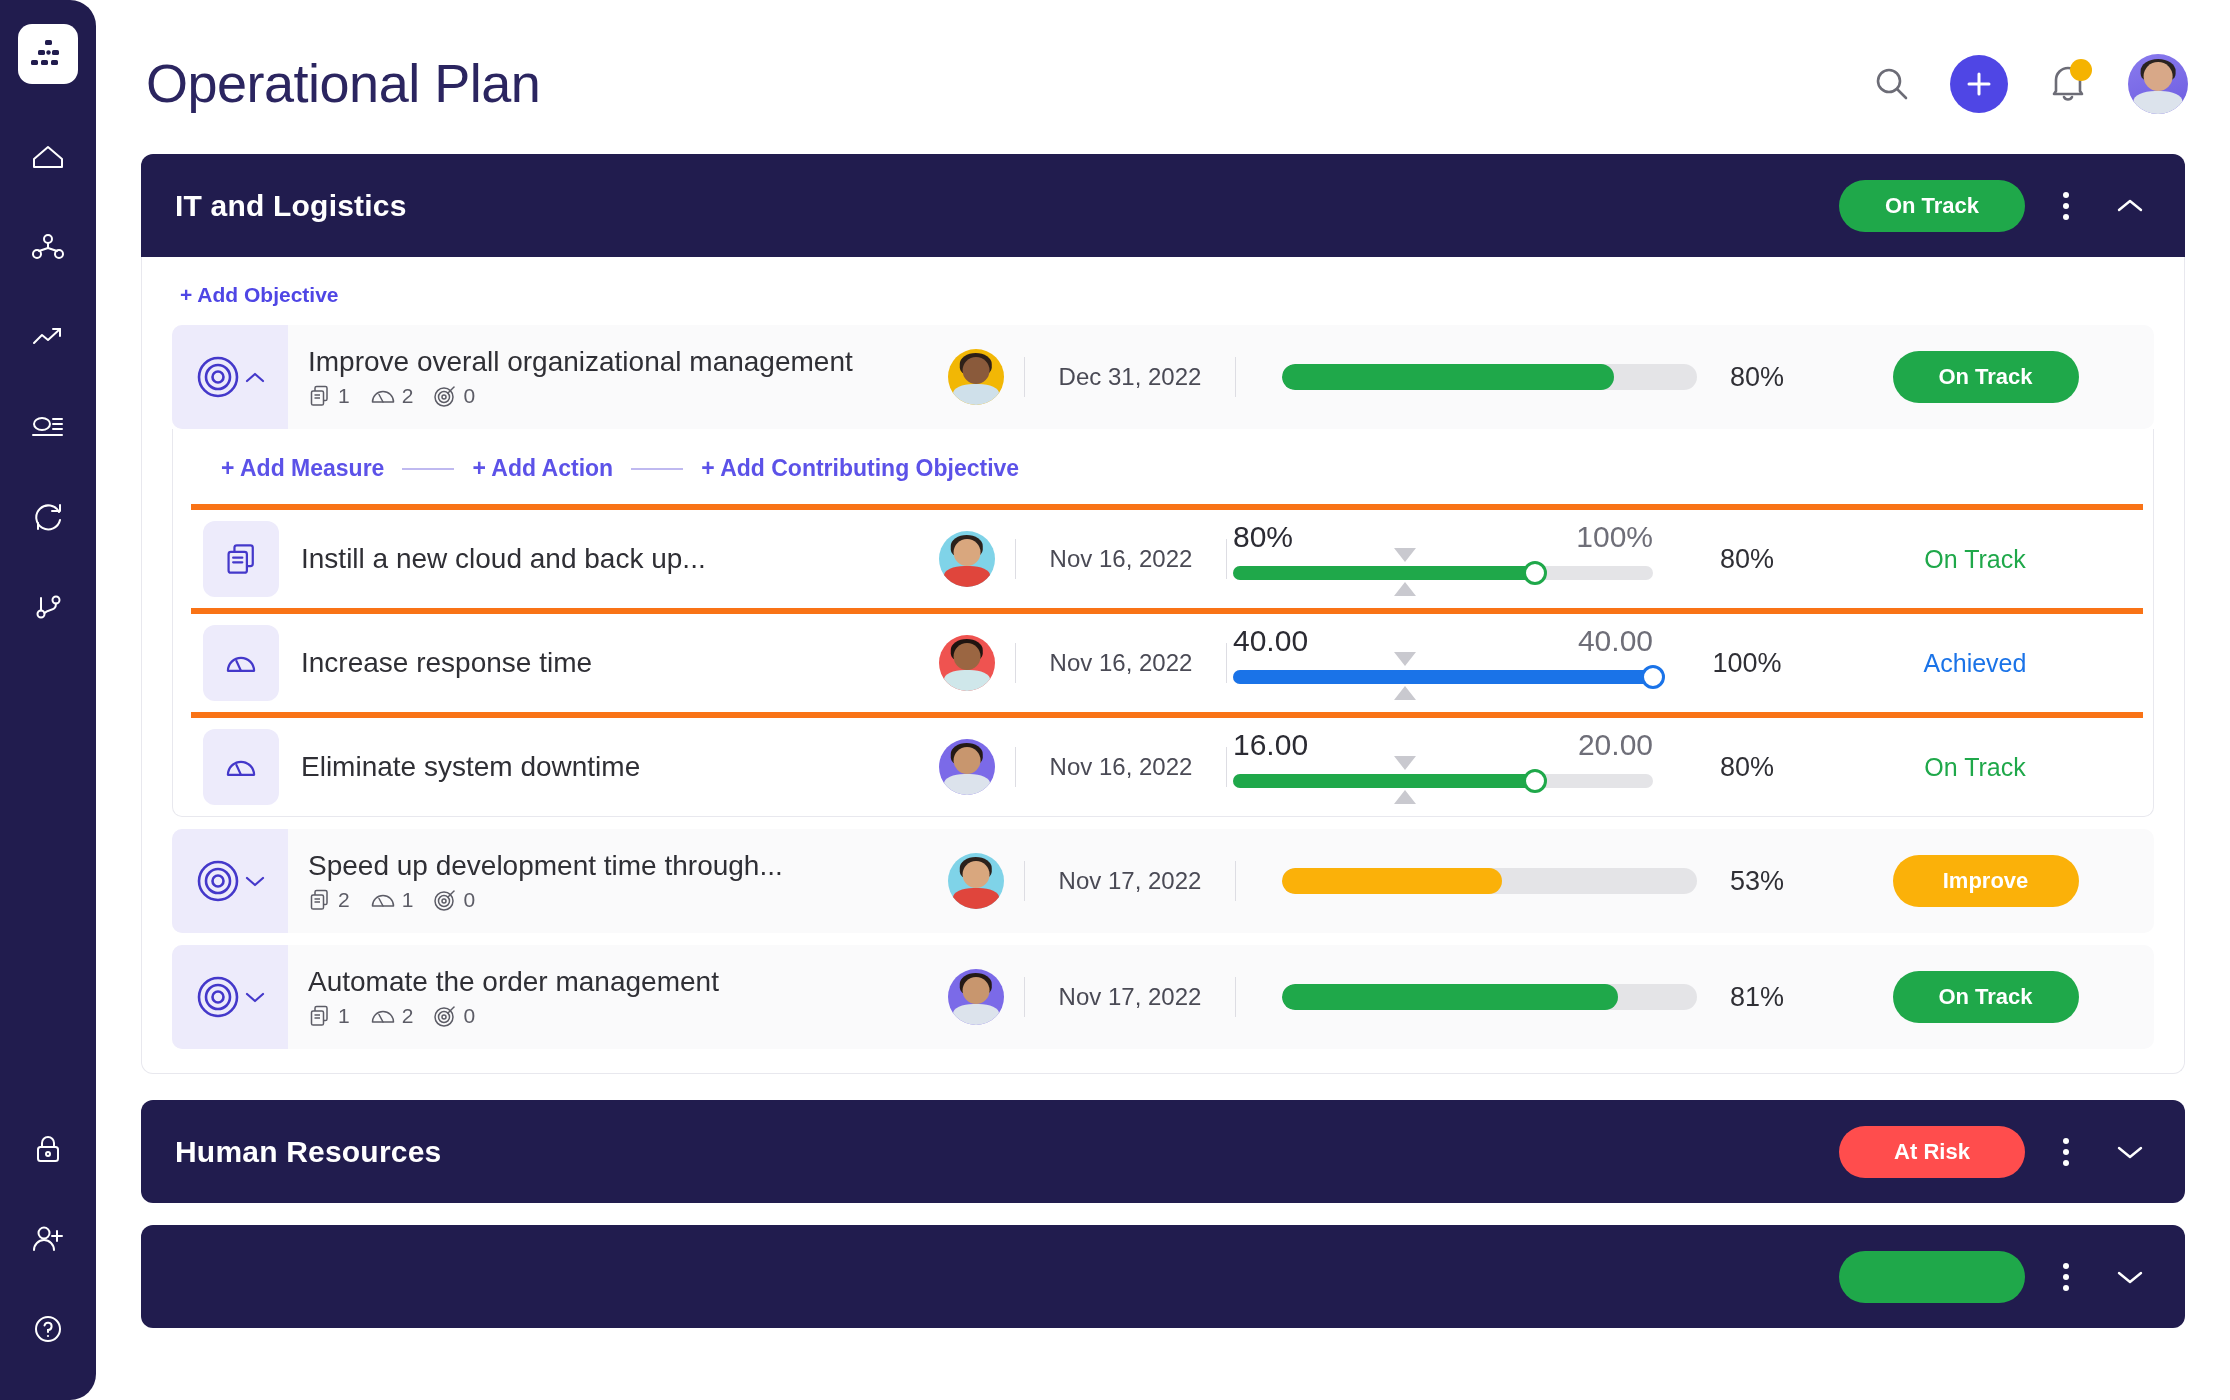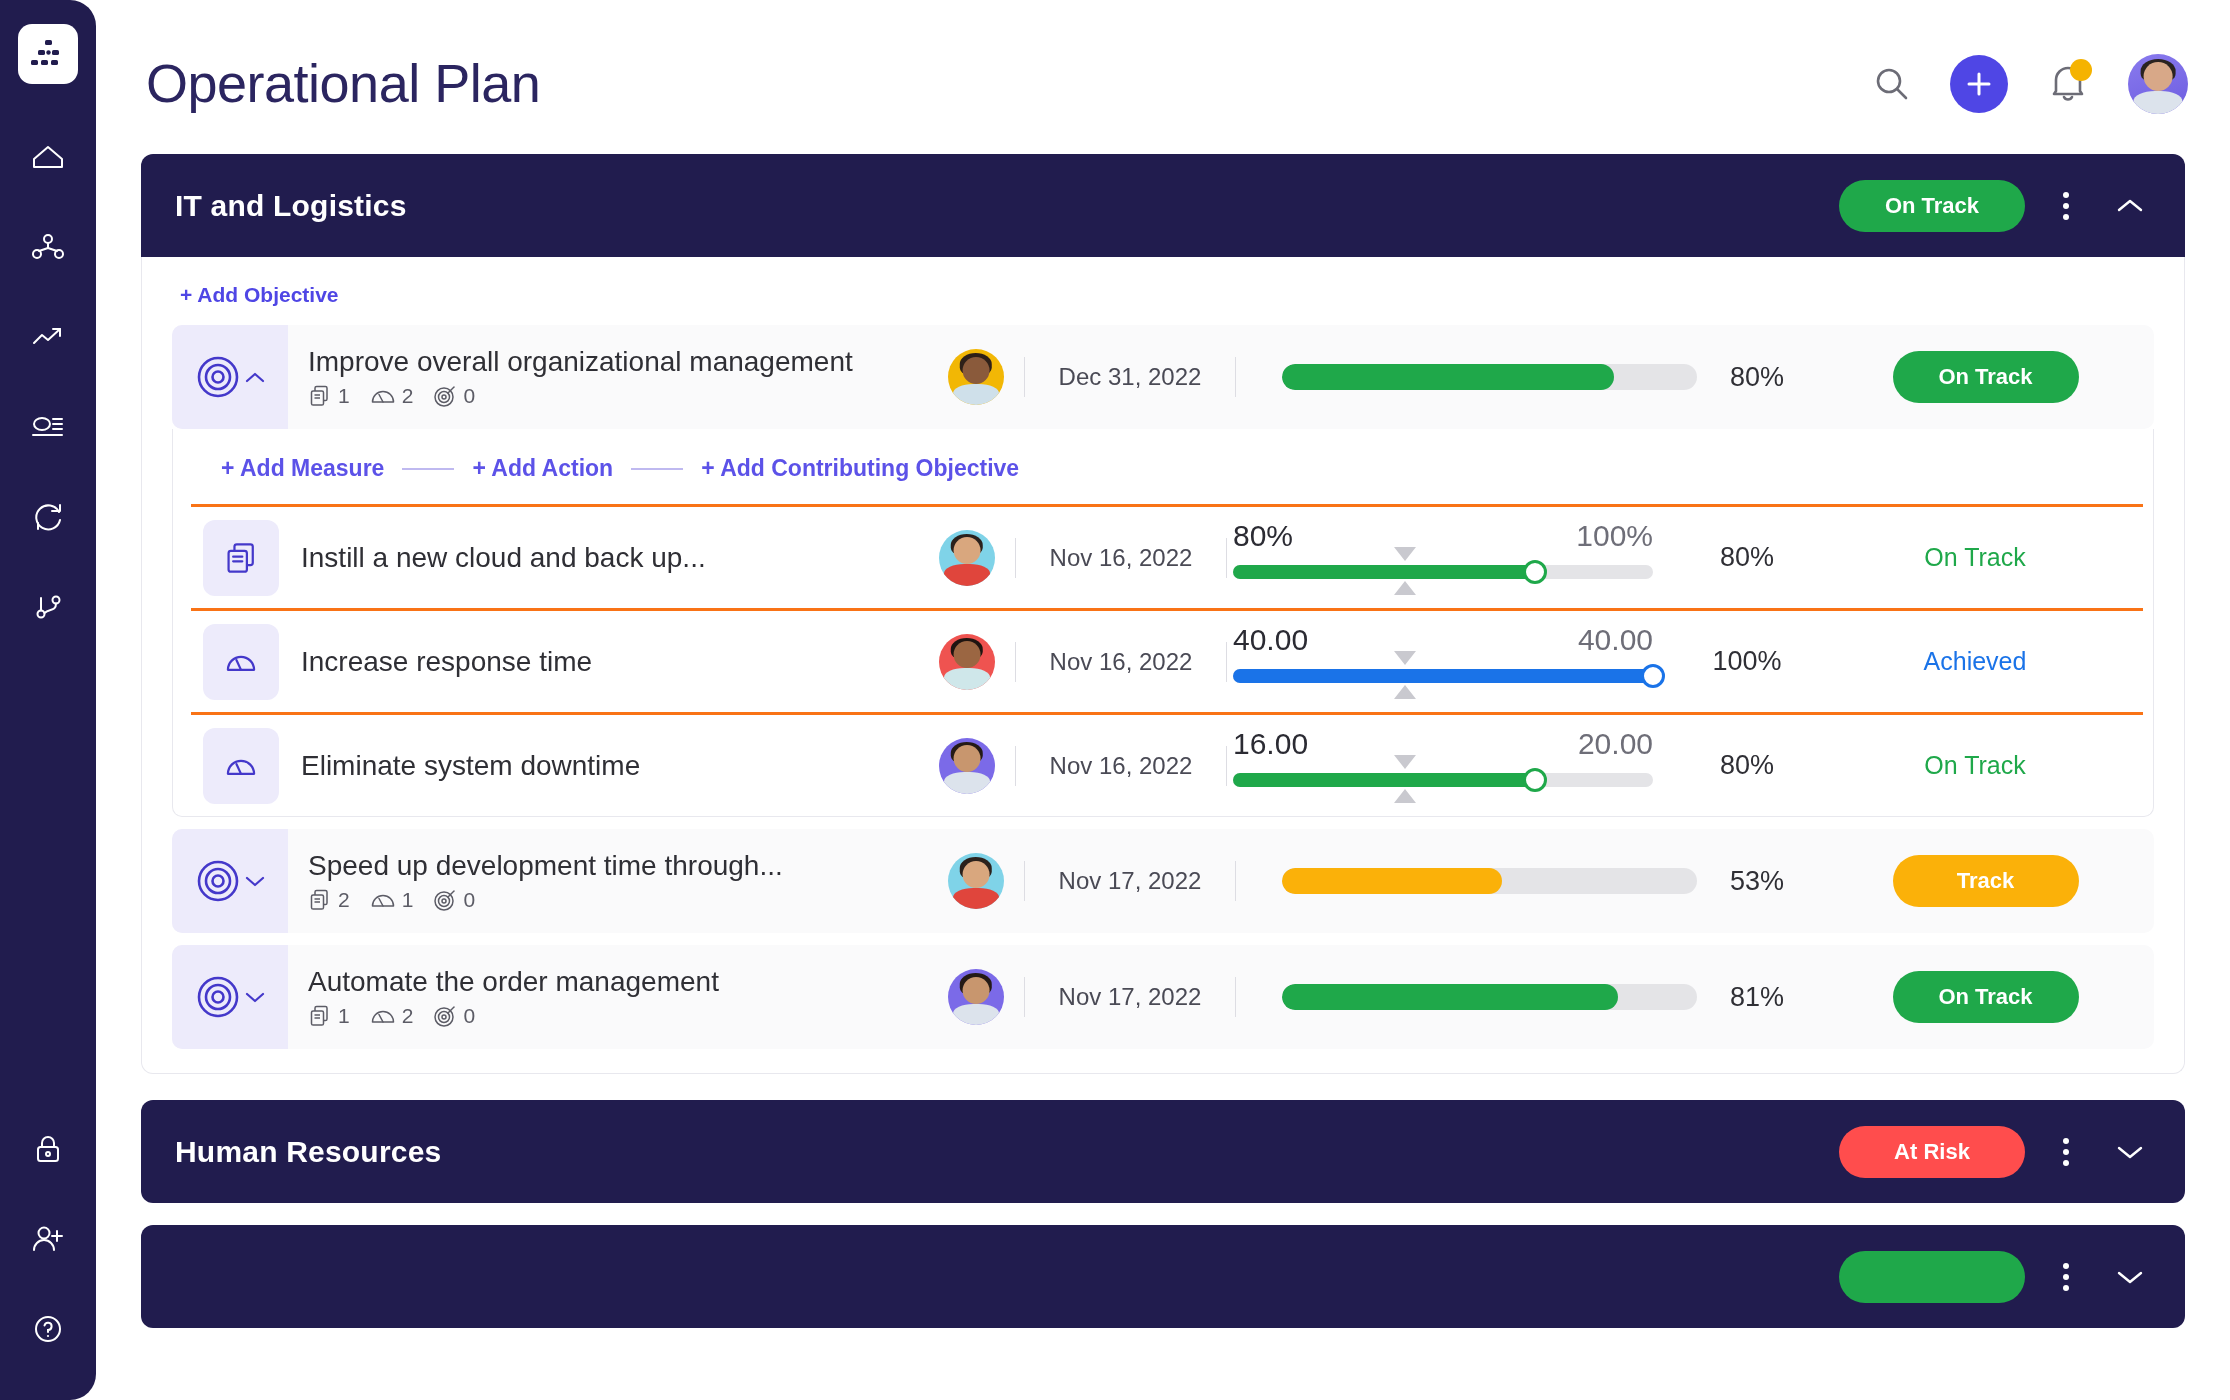--- a/index.html
+++ b/index.html
@@ -152,21 +152,21 @@
   .measures-panel {
     margin: 0 30px; border: 1px solid #E8E8EE; border-top: none;
     border-radius: 0 0 10px 10px; background: #ffffff;
   }
   .add-links { display: flex; align-items: center; padding: 26px 0 22px 48px; gap: 0; }
   .add-link { color: #5C52E8; font-size: 23px; font-weight: 700; cursor: pointer; }
   .add-dash { width: 52px; height: 2px; background: #BFB9F0; margin: 0 18px; }
 
   .measure-row {
     display: flex; align-items: stretch; height: 104px;
-    border-top: 3px solid #f97316;
+    border-top: 6px solid #f97316;
     margin-left: 18px; margin-right: 10px;
   }
   .measure-row:first-of-type { border-top: none; }
   .m-icon-tile {
     flex: 0 0 76px; width: 76px; height: 76px; align-self: center;
     background: #EDEBFB; border-radius: 12px;
     display: flex; align-items: center; justify-content: center;
     margin-left: 12px; cursor: pointer;
   }
   .m-title {
@@ -586,21 +586,21 @@
         <div class="vsep"></div>
         <div class="obj-date">Nov 17, 2022</div>
         <div class="vsep"></div>
         <div class="obj-bar">
           <div class="bar-track">
             <div class="bar-fill" style="width:53%;background:#FBB109"></div>
           </div>
         </div>
         <div class="obj-pct">53%</div>
         <div class="obj-status">
-          <div class="pill" style="background:#FBB109">Track</div>
+          <div class="pill" style="background:#FBB109">Improve</div>
         </div>
       </div>
 
       
       <div class="obj-row plain">
         <div class="icon-tile">
           <svg width="46" height="46" viewBox="0 0 46 46" fill="none" stroke="#4438CA" stroke-width="2.6">
             <circle cx="23" cy="23" r="19"></circle>
               <circle cx="23" cy="23" r="12"></circle>
               <circle cx="23" cy="23" r="5.5"></circle>

